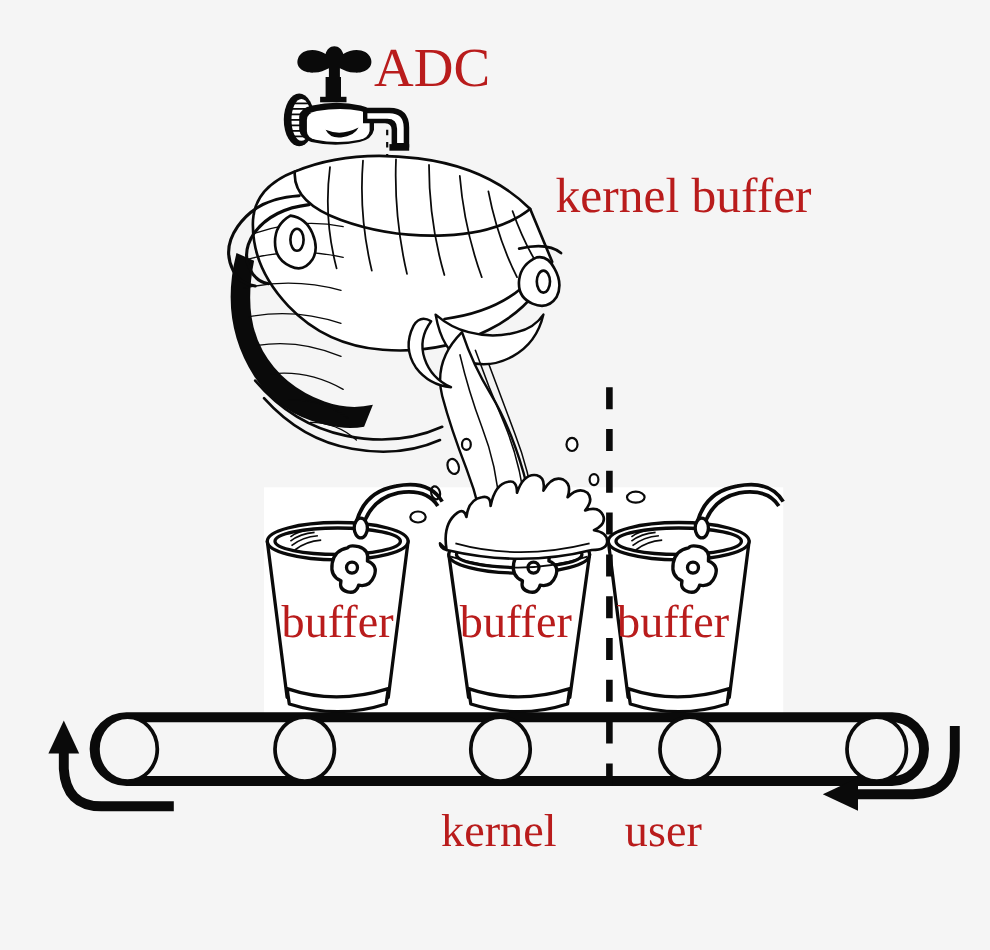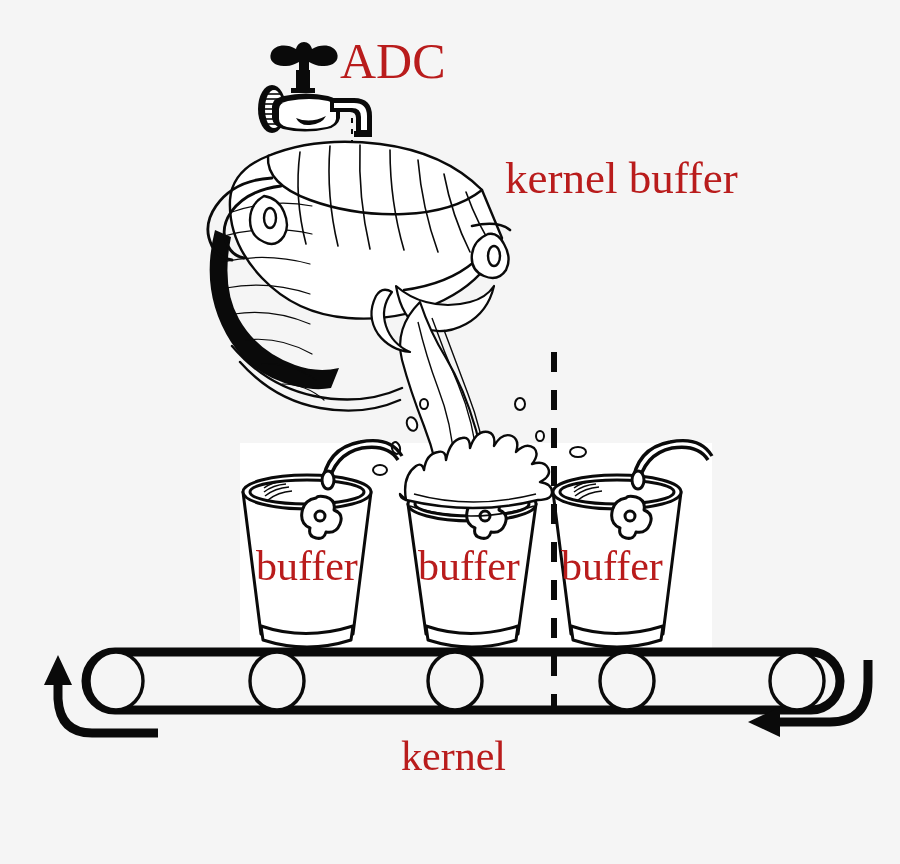--- a/index.html
+++ b/index.html
@@ -283,14 +283,15 @@
   <div class="lbl" id="lbl-kernel-buffer">kernel buffer</div>
 
   <div class="lbl" id="lbl-buffer-0">buffer</div>
 
   <div class="lbl" id="lbl-buffer-1">buffer</div>
 
   <div class="lbl" id="lbl-buffer-2">buffer</div>
 
   <div class="lbl" id="lbl-kernel">kernel</div>
 
+  <div class="lbl" id="lbl-user">user</div>
 
 </div>
 
 </body></html>

